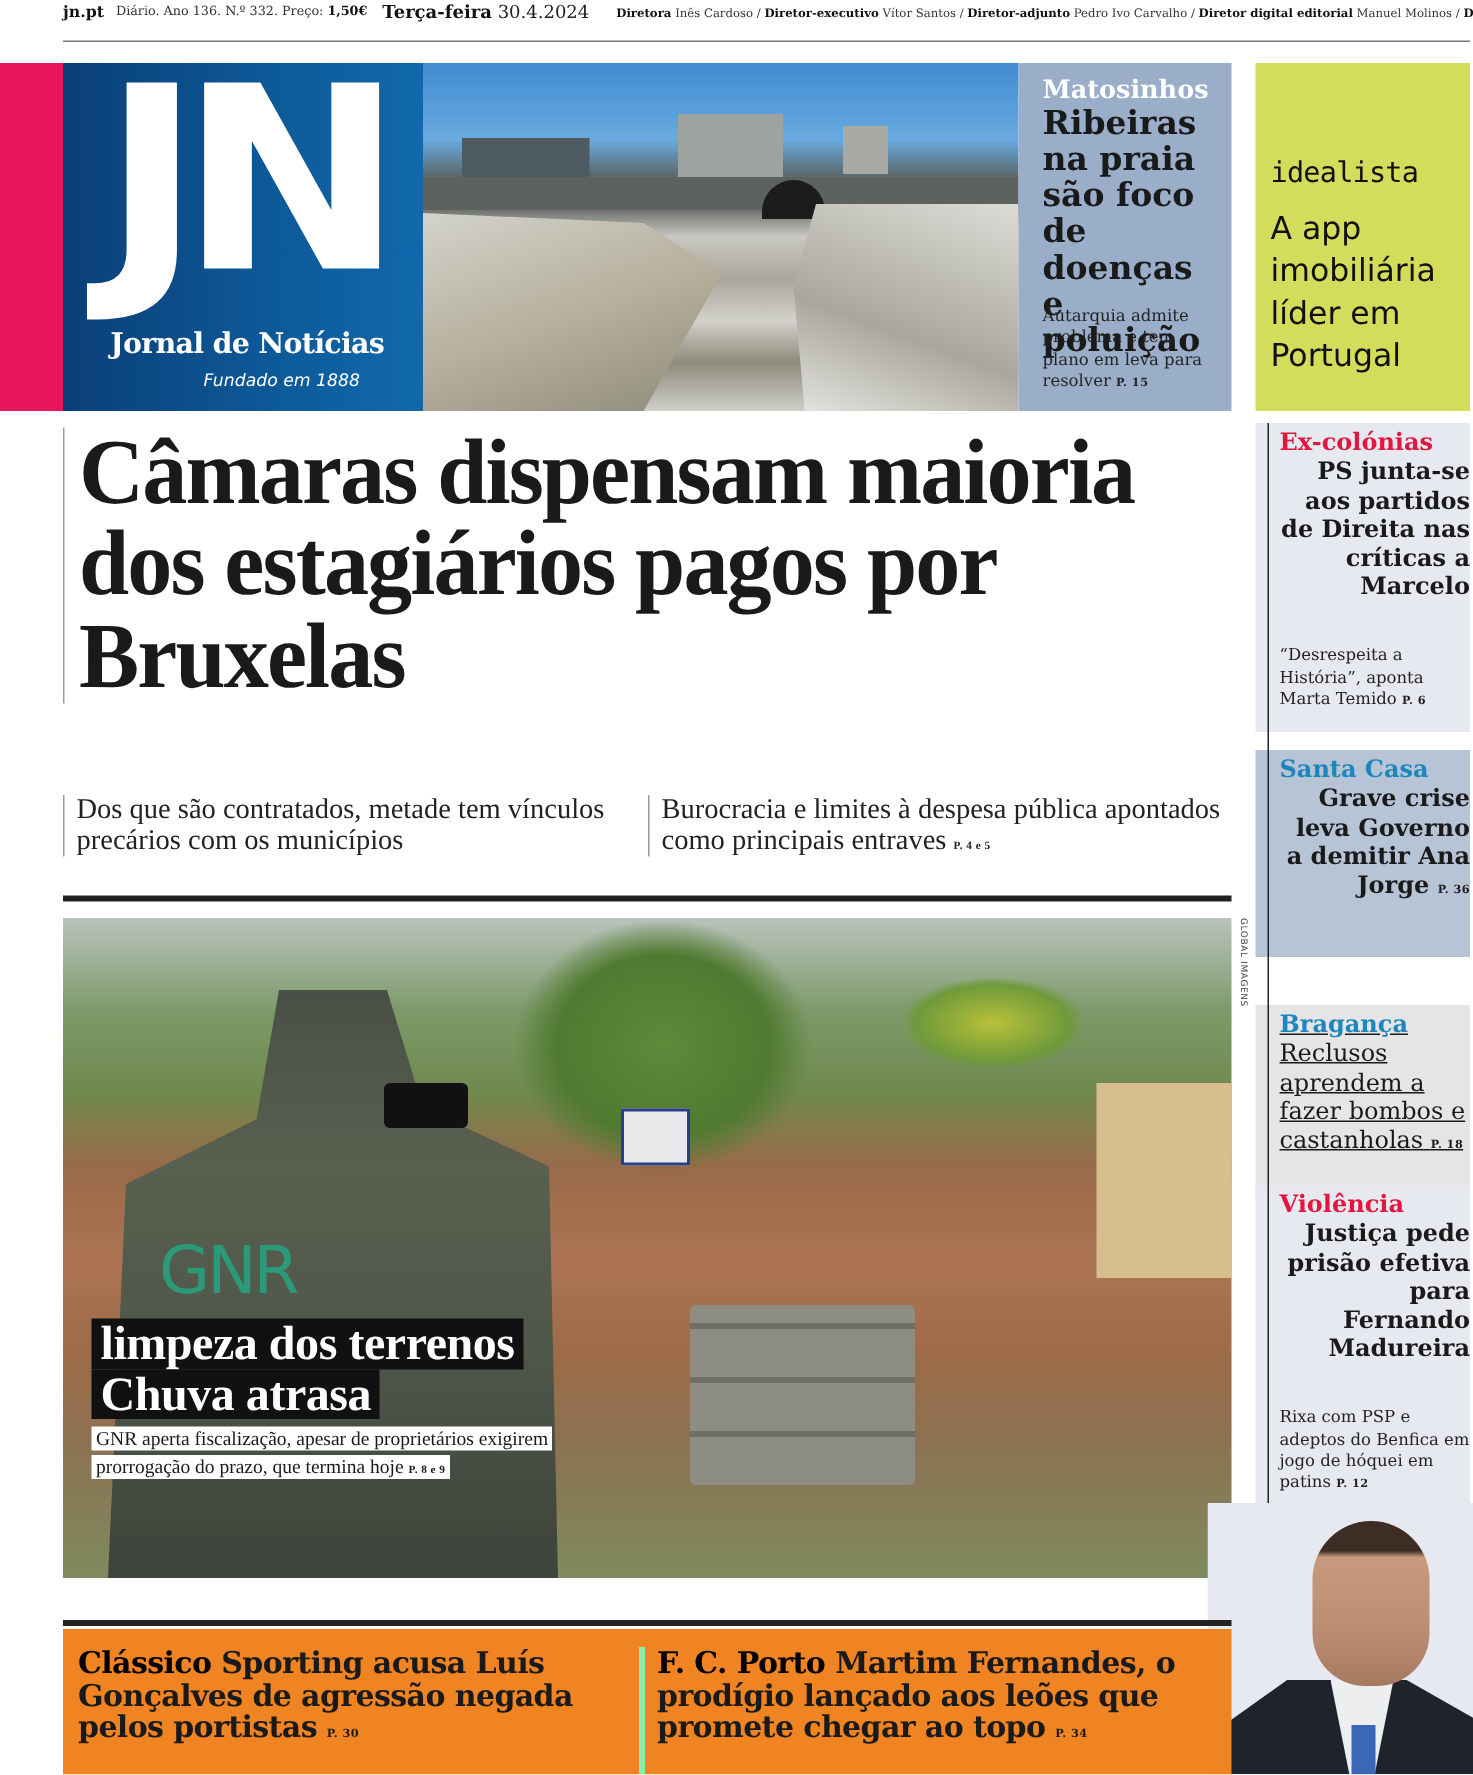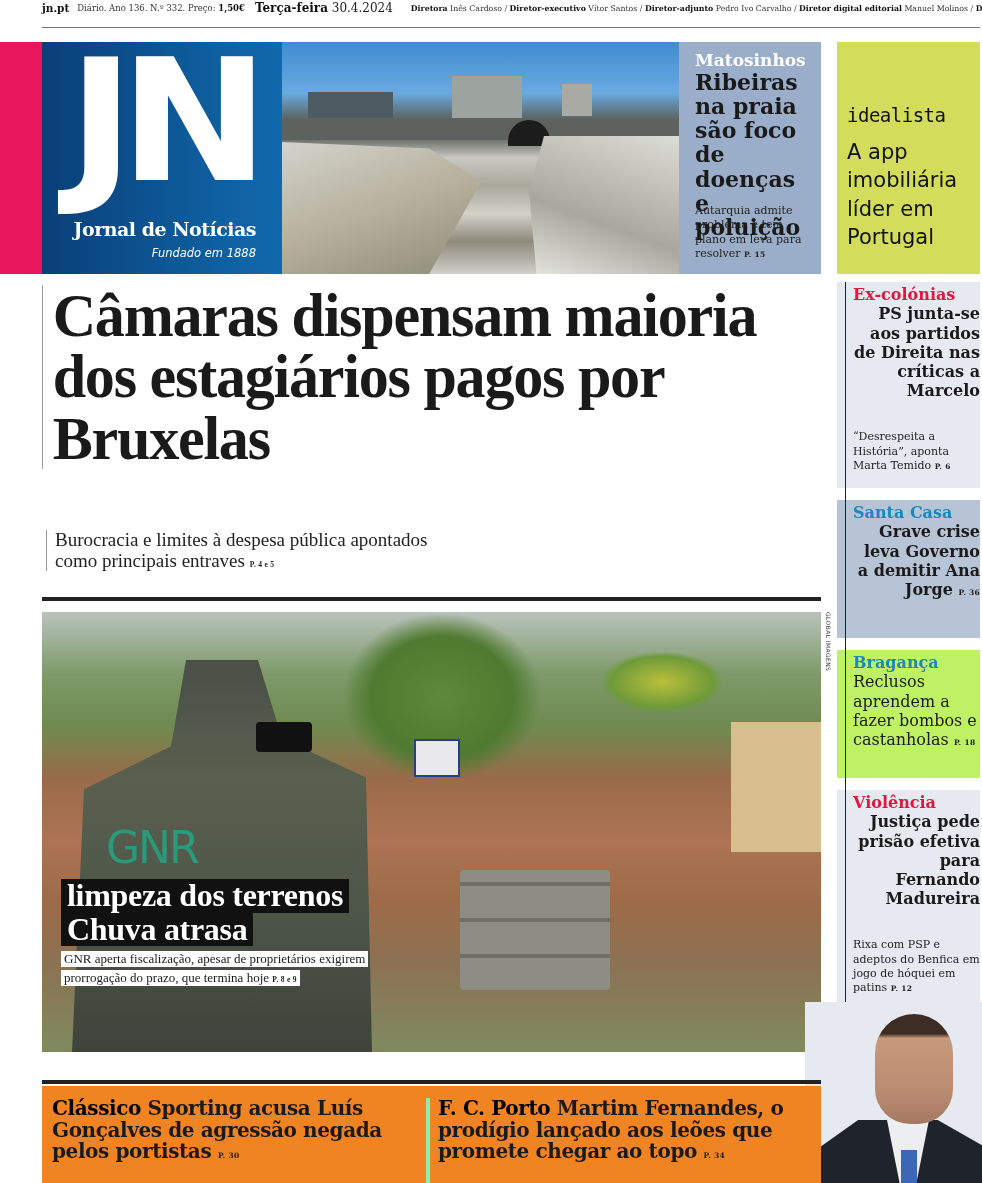--- a/index.html
+++ b/index.html
@@ -16,21 +16,21 @@
   .topline .staff { font-size: 7.8px; }
   .rule-top { position: absolute; left: 42px; top: 27px; width: 938px; height: 1px; background: #777; }
 
   
   .pinkbar { position: absolute; left: 0; top: 42px; width: 42px; height: 232px; background: #e8175d; }
 
   
   .logo { position: absolute; left: 42px; top: 42px; width: 240px; height: 232px; background: linear-gradient(90deg, #0a3f78 0%, #0d5a99 60%, #1169ad 100%); color: #fff; }
   .logo .jn { position: absolute; left: 26px; top: -6px; font-family: "DejaVu Sans", sans-serif; font-weight: bold; font-size: 170px; letter-spacing: -14px; line-height: 1; transform: scaleX(1.05); transform-origin: left; }
   .logo .name { position: absolute; right: 26px; top: 176px; font-family: "DejaVu Serif", serif; font-weight: bold; font-size: 19px; letter-spacing: -0.5px; }
-  .logo .founded { position: absolute; right: 26px; top: 204px; font-family: "DejaVu Sans", sans-serif; font-style: italic; font-size: 11.5px; }
+  .logo .founded { position: absolute; right: 42px; top: 204px; font-family: "DejaVu Sans", sans-serif; font-style: italic; font-size: 11.5px; }
 
   
   .photo-top { position: absolute; left: 282px; top: 42px; width: 397px; height: 232px; overflow: hidden;
     background: linear-gradient(180deg, #3f8ccf 0%, #6aaae0 22%, #5b6b6f 32%, #6d716b 42%, #c9c8c2 50%, #a9a79b 62%, #d2d1cb 74%, #8e8b7c 86%, #cfcfca 100%); }
   .photo-top .bldg1 { position: absolute; left: 26px; top: 50px; width: 85px; height: 30px; background: #4e5b63; }
   .photo-top .bldg2 { position: absolute; left: 170px; top: 34px; width: 70px; height: 44px; background: #9da39e; }
   .photo-top .bldg3 { position: absolute; left: 280px; top: 42px; width: 30px; height: 32px; background: #a9aaa4; }
   .photo-top .wall { position: absolute; left: 0; top: 76px; width: 397px; height: 22px; background: #5e625e; }
   .photo-top .tunnel { position: absolute; left: 226px; top: 78px; width: 42px; height: 26px; background: #1b1c1b; border-radius: 21px 21px 0 0; }
   .photo-top .rockL { position: absolute; left: 0; top: 100px; width: 210px; height: 132px; background: linear-gradient(160deg, #d3d3cc, #b6b09c 50%, #8d8a79); clip-path: polygon(0 0, 70% 5%, 95% 30%, 70% 100%, 0 100%); }
@@ -75,21 +75,21 @@
   .cover-sub { position: absolute; left: 61px; top: 948px; }
   .cover-sub .sl { display: inline-block; background: #fff; font-family: "Liberation Serif", serif; font-size: 13px; line-height: 1.2; padding: 0 3px; color: #1a1a1a; }
   .rail-line { position: absolute; left: 845px; top: 282px; width: 1px; height: 760px; background: #222; }
   .rbox { position: absolute; left: 837px; width: 143px; padding-left: 16px; padding-top: 4px; }
   .rbox .kick { font-weight: bold; font-size: 16px; line-height: 1.15; }
   .rbox .head { font-weight: bold; font-size: 16px; line-height: 1.2; color: #1a1a1a; text-align: right; }
   .rbox .headl { font-weight: normal; font-size: 16px; line-height: 1.2; color: #1a1a1a; }
   .rbox .sub { font-size: 11px; line-height: 1.3; color: #222; margin-top: 30px; }
   .rb1 { top: 282px; height: 206px; background: #e6e9ef; }
   .rb2 { top: 500px; height: 138px; background: #b7c4d6; }
-  .rb3 { top: 650px; height: 128px; background: #bef264; }
+  .rb3 { top: 670px; height: 128px; background: #e5e5e5; text-decoration: underline; }
   .rb4 { top: 790px; height: 260px; background: #e6e9ef; }
   .red { color: #e2163f; }
   .blue { color: #1d86bc; }
   .portrait { position: absolute; left: 805px; top: 1002px; width: 177px; height: 181px; overflow: hidden; }
   .portrait .bg { position: absolute; inset: 0; background: #e6e9ef; }
   .portrait .face { position: absolute; left: 70px; top: 12px; width: 78px; height: 110px; background: linear-gradient(180deg, #3d2d24 0%, #3d2d24 18%, #c89a7c 22%, #b98c72 70%, #a57860 100%); border-radius: 40px 40px 36px 36px; }
   .portrait .suit { position: absolute; left: 0; top: 118px; width: 177px; height: 63px; background: #1f232b; clip-path: polygon(30% 0, 75% 0, 100% 40%, 100% 100%, 0 100%, 0 60%); }
   .portrait .shirt { position: absolute; left: 82px; top: 118px; width: 42px; height: 63px; background: #eceef0; clip-path: polygon(0 0, 100% 0, 70% 100%, 30% 100%); }
   .portrait .tie { position: absolute; left: 96px; top: 148px; width: 16px; height: 33px; background: #3b67b6; }
 
@@ -142,20 +142,21 @@
   <div class="sub"><span>Autarquia admite problema e tem plano em leva para resolver</span> <span class="pg">P. 15</span></div>
 </div>
 
 <div class="ad">
   <div class="brand">idealista</div>
   <div class="txt">A app imobiliária líder em Portugal</div>
 </div>
 
 <div class="headline">Câmaras dispensam maioria dos estagiários pagos por Bruxelas</div>
 <div class="subs">
+  <div class="col col1">Dos que são contratados, metade tem vínculos precários com os municípios</div>
   <div class="col col2"><span>Burocracia e limites à despesa pública apontados como principais entraves</span> <span class="pg">P. 4 e 5</span></div>
 </div>
 <div class="thick-rule"></div>
 
 <div class="photo-main">
   <div class="tree"></div>
     <div class="hedge"></div>
     <div class="wallR"></div>
     <div class="stones"></div>
   <div class="sign"></div>

